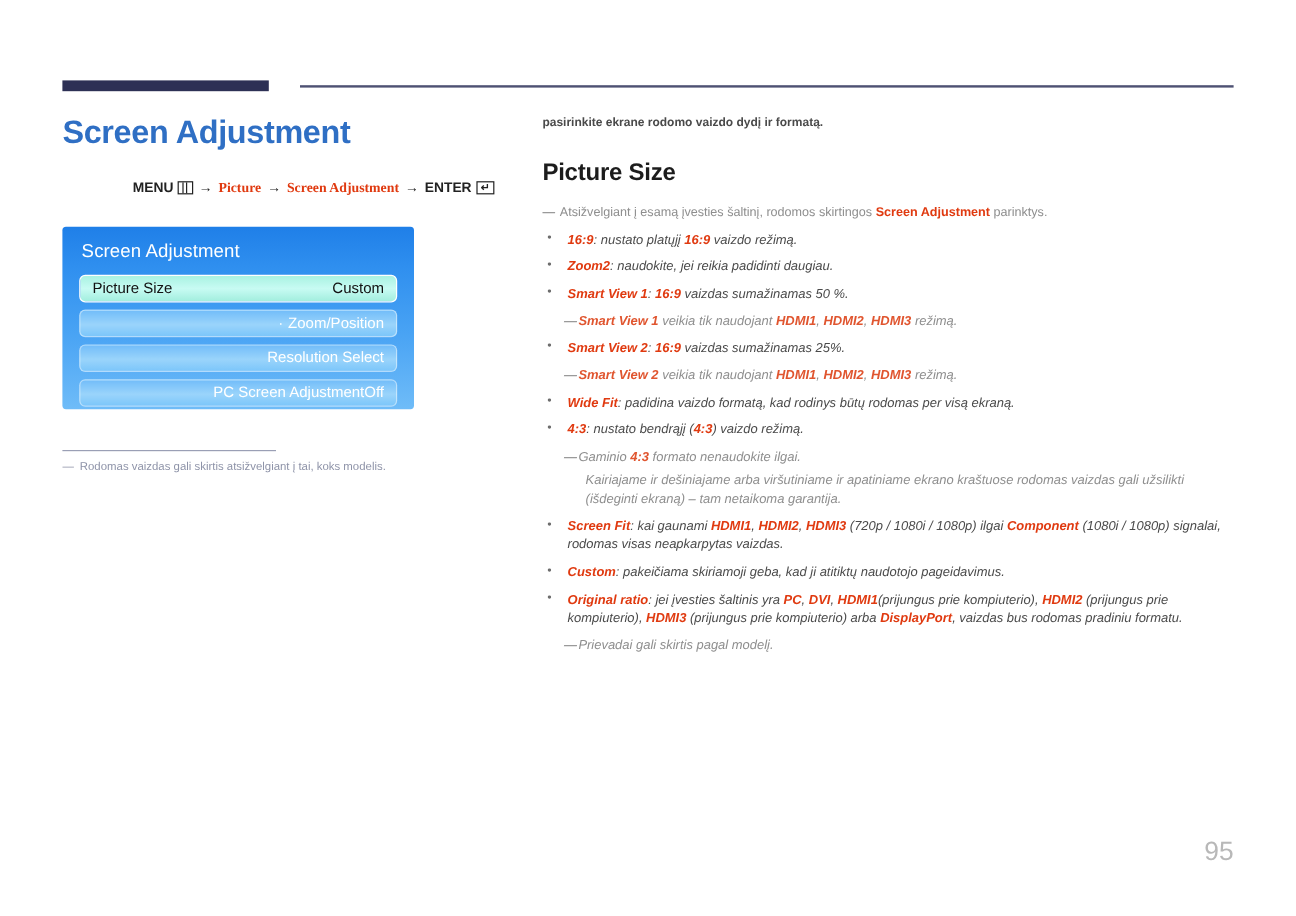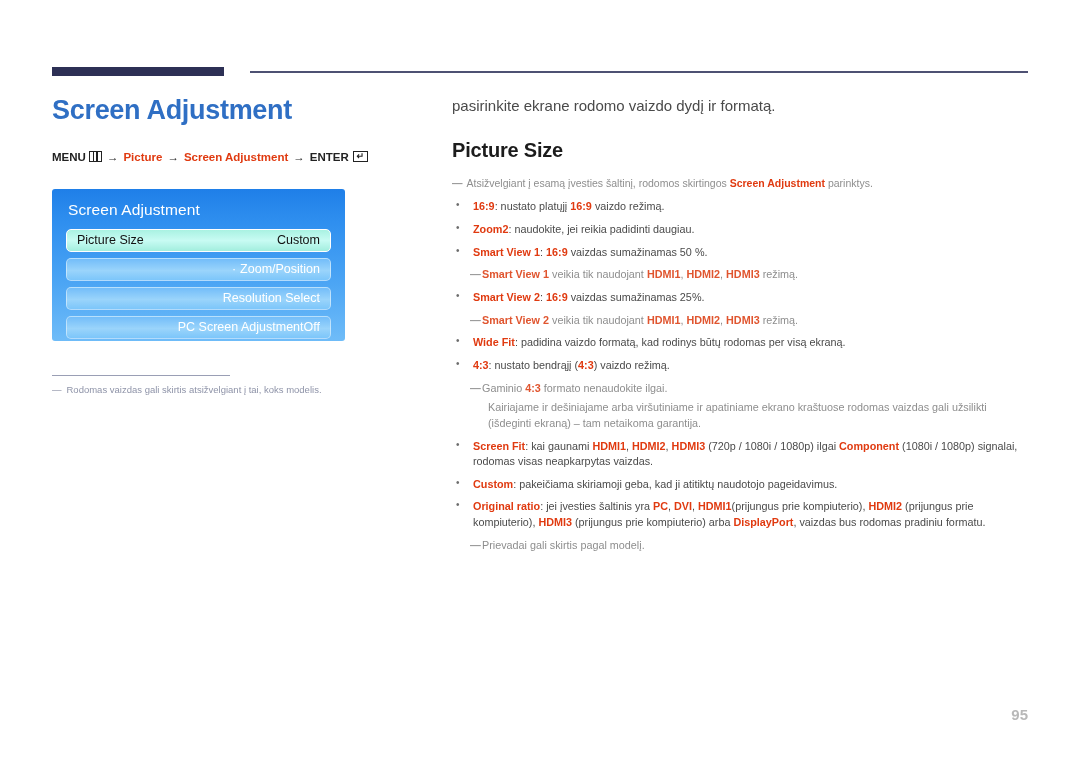--- a/index.html
+++ b/index.html
@@ -49,23 +49,25 @@
   }
   .menu-path {
     margin-top: 25px;
     font-size: 11.5px;
     font-weight: bold;
     color: #222222;
     white-space: nowrap;
     display: flex;
     align-items: center;
     gap: 2px;
+    justify-content: flex-end;
   }
   .menu-path .red {
     color: #e03a10;
+    font-family: Liberation Serif, serif;
   }
   .menu-path .arrow {
     font-weight: normal;
     color: #222;
     padding: 0 3px;
   }
   .ico-menu {
     display: inline-block;
     width: 13px;
     height: 11px;
@@ -161,24 +163,25 @@
   .lc-footnote .dash { flex: none; }
 
   
   .right-col {
     position: absolute;
     left: 452px;
     top: 96px;
     width: 578px;
   }
   .intro-line {
-    font-size: 15px;
+    font-size: 10px;
     color: #4a4a4a;
     margin: 0;
     line-height: 1.35;
+    font-weight: bold;
   }
   .section-head {
     font-size: 20px;
     font-weight: bold;
     color: #1c1c1c;
     margin: 23px 0 0 0;
     letter-spacing: -0.2px;
   }
   .note {
     font-size: 10.5px;
@@ -199,20 +202,21 @@
     margin: 8px 0 0 0;
     padding: 0;
   }
   ul.bullets > li {
     position: relative;
     padding-left: 21px;
     font-size: 10.8px;
     line-height: 1.45;
     color: #4a4a4a;
     margin-bottom: 7px;
+    font-style: italic;
   }
   ul.bullets > li.plain::before {
     content: "•";
     position: absolute;
     left: 4px;
     top: -1px;
     color: #6d6d6d;
     font-size: 10px;
   }
   li.subnote {
@@ -240,23 +244,23 @@
   .kw-dim {
     color: #e0552f;
     font-weight: bold;
   }
 
   
   .page-num {
     position: absolute;
     right: 52px;
     bottom: 40px;
-    font-size: 15px;
+    font-size: 22px;
     color: #b8b8b8;
-    font-weight: bold;
+    font-weight: normal;
   }
 </style>
 </head>
 <body>
 
 <div class="rule-thick"></div>
 <div class="rule-thin"></div>
 
 <div class="left-col">
 

